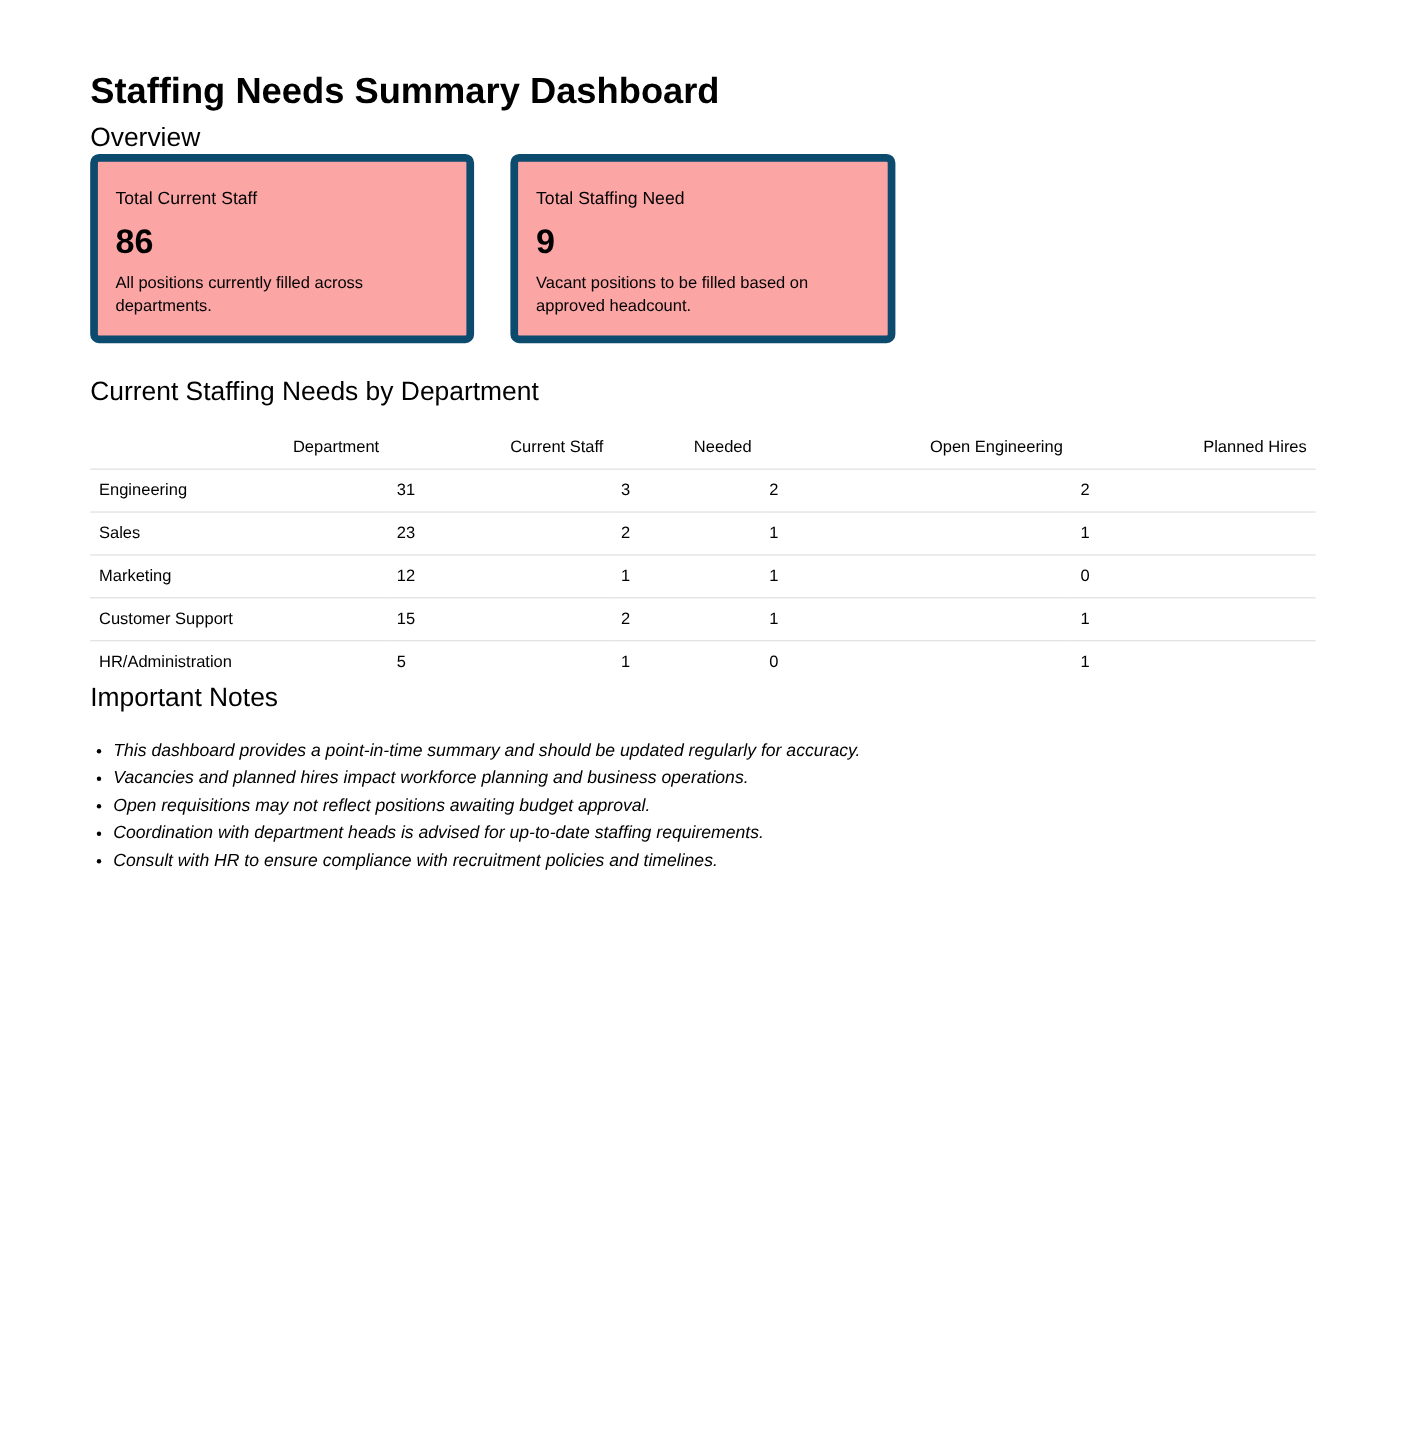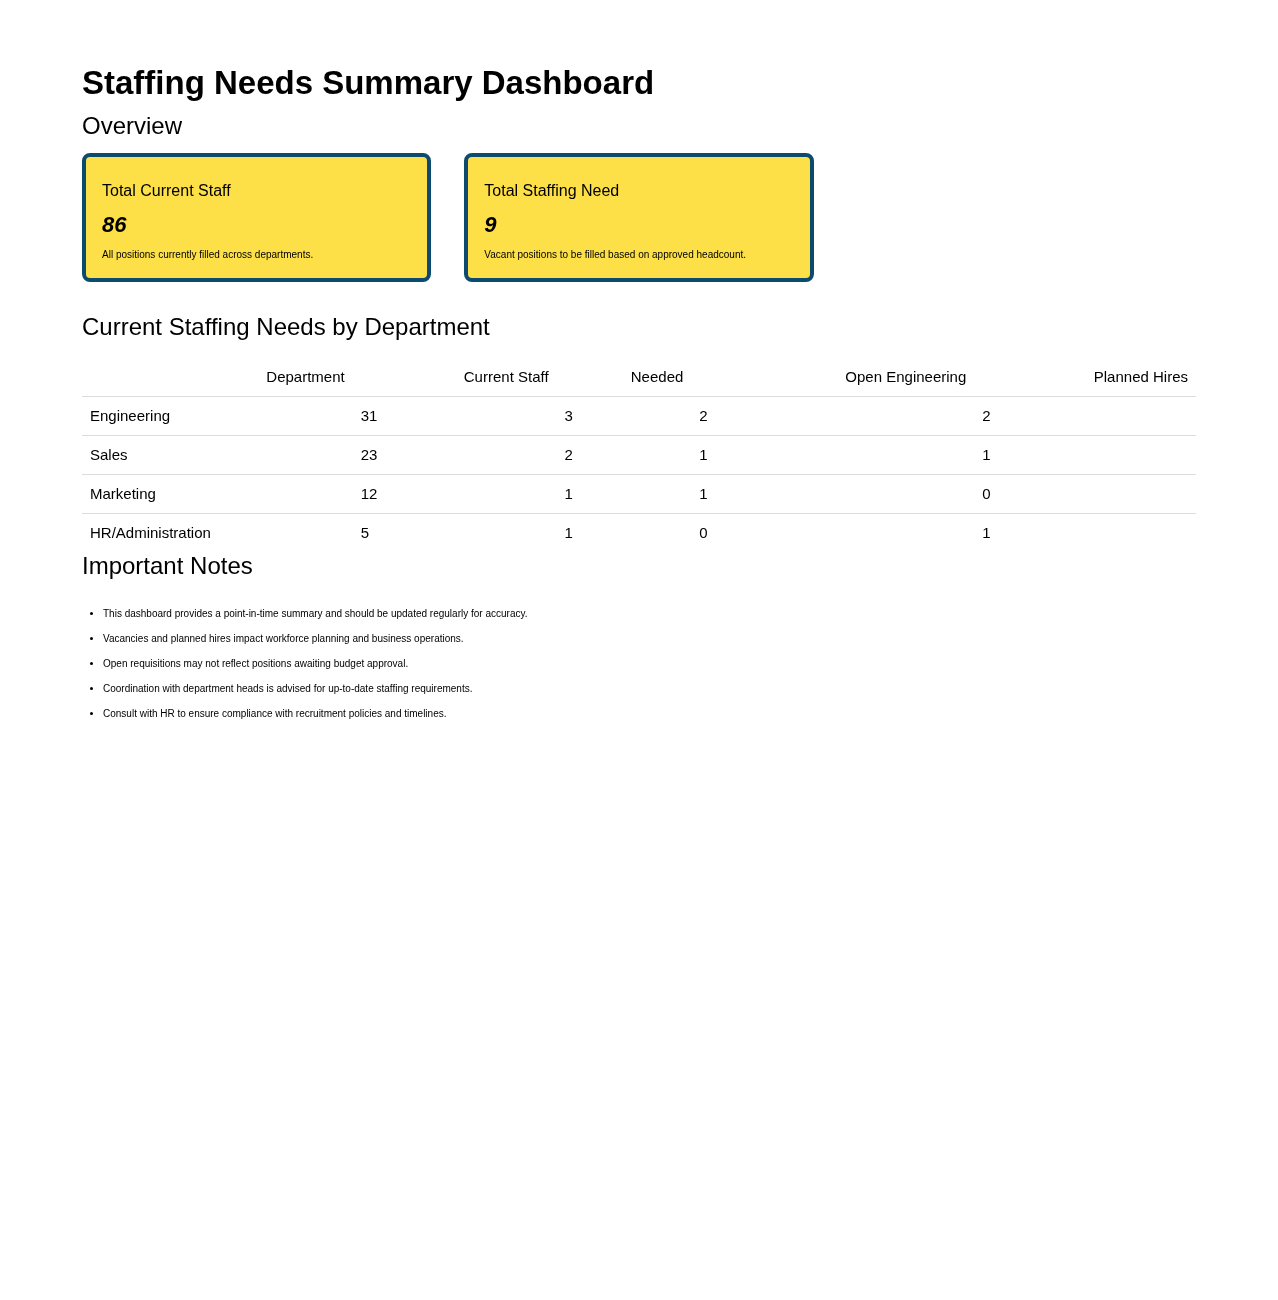--- a/index.html
+++ b/index.html
@@ -27,40 +27,38 @@
   .overview-heading { margin: 0 0 16px; }
 
   
   .cards {
     display: grid;
     grid-template-columns: repeat(3, 1fr);
     gap: 33px;
     margin: 0 0 31px;
   }
   .card {
-    border: 4px solid #0c4a6e;
+    border: 7px solid #0c4a6e;
     border-radius: 8px;
     padding: 16px;
-    background: #fde047;
-    margin-top: 13px;
+    background: #fca5a5;
   }
   .card-label {
     font-size: 16px;
     line-height: 1.2;
     margin: 8px 0 0;
   }
   .card-value {
-    font-size: 22px;
+    font-size: 31px;
     font-weight: 700;
     line-height: 1.1;
     margin: 13px 0 0;
-    font-style: italic;
   }
   .card-desc {
-    font-size: 10px;
+    font-size: 15px;
     line-height: 1.35;
     margin: 11px 0 0;
   }
 
   
   .dept-heading { margin-top: 0; }
   table.staffing-table {
     width: 100%;
     border-collapse: collapse;
     margin-top: 16px;
@@ -82,22 +80,23 @@
     margin-left: 24px;
   }
 
   
   .notes-heading { margin-top: 16px; }
   ul.notes-list {
     margin: 21px 0 0;
     padding-left: 21px;
   }
   ul.notes-list li {
-    font-size: 10px;
+    font-size: 16px;
     line-height: 25px;
+    font-style: italic;
   }
 </style>
 </head>
 <body>
 
 <h1 class="page-title">Staffing Needs Summary Dashboard</h1>
 
 <h2 class="section-heading overview-heading">Overview</h2>
 
 <div class="cards">
@@ -148,20 +147,27 @@
       <td>1</td>
     </tr>
     <tr>
       <td>Marketing</td>
       <td>12</td>
       <td>1</td>
       <td>1</td>
       <td>0</td>
     </tr>
     <tr>
+      <td>Customer Support</td>
+      <td>15</td>
+      <td>2</td>
+      <td>1</td>
+      <td>1</td>
+    </tr>
+    <tr>
       <td>HR/Administration</td>
       <td>5</td>
       <td>1</td>
       <td>0</td>
       <td>1</td>
     </tr>
   </tbody>
 </table>
 
 <h2 class="section-heading notes-heading">Important Notes</h2>

